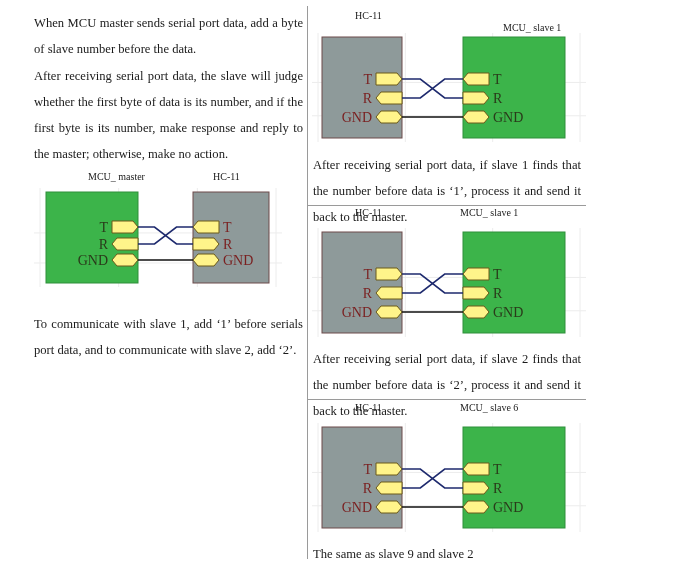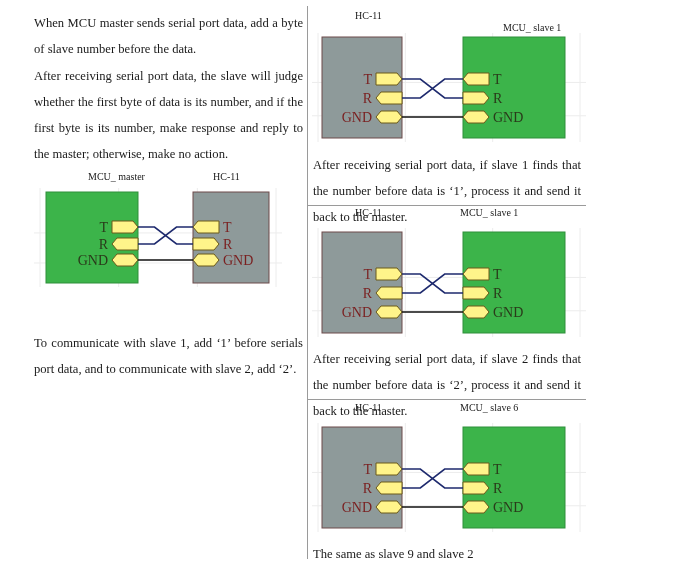--- a/index.html
+++ b/index.html
@@ -41,21 +41,21 @@
     <text x="187" y="61" text-anchor="start" fill="#7a1f1f" class="pinlbl">R</text>
     <path d="M81,66 L97,66 L102,72 L97,78 L81,78 L76,72 Z" fill="#fff48a" stroke="#6b5a1a" stroke-width="1"></path>
     <path d="M162,66 L178,66 L183,72 L178,78 L162,78 L157,72 Z" fill="#fff48a" stroke="#6b5a1a" stroke-width="1"></path>
     <text x="72" y="77" text-anchor="end" fill="#2a3a1a" class="pinlbl">GND</text>
     <text x="187" y="77" text-anchor="start" fill="#7a1f1f" class="pinlbl">GND</text>
     <polyline points="102,39 118.5,39 140.5,56 157,56" fill="none" stroke="#1e2a6e" stroke-width="1.6"></polyline>
     <polyline points="102,56 118.5,56 140.5,39 157,39" fill="none" stroke="#1e2a6e" stroke-width="1.6"></polyline>
     <line x1="102" y1="72" x2="157" y2="72" stroke="#111111" stroke-width="1.6"></line>
   </svg>
 
-<div class="para" style="left:34px; top:311px; width:269px;margin-top:19px;">To communicate with slave 1, add ‘1’ before serials port data, and to communicate with slave 2, add ‘2’.</div>
+<div class="para" style="left:34px; top:311px; width:269px;">To communicate with slave 1, add ‘1’ before serials port data, and to communicate with slave 2, add ‘2’.</div>
 
 <div class="vline"></div>
 <div class="hline" style="top:205px;"></div>
 <div class="hline" style="top:399px;"></div>
 
 <div class="cap" style="left:355px; top:10px;">HC-11</div>
 <div class="cap" style="left:460px; top:22px;margin-left:43px;">MCU_ slave 1</div>
 <svg class="diagram" id="diag-s1" style="left:312px; top:30px;" width="275" height="115">
     <line x1="6" y1="3" x2="6" y2="112" stroke="#ececec" stroke-width="1"></line>
     <line x1="93.33333333333333" y1="3" x2="93.33333333333333" y2="112" stroke="#ececec" stroke-width="1"></line>

